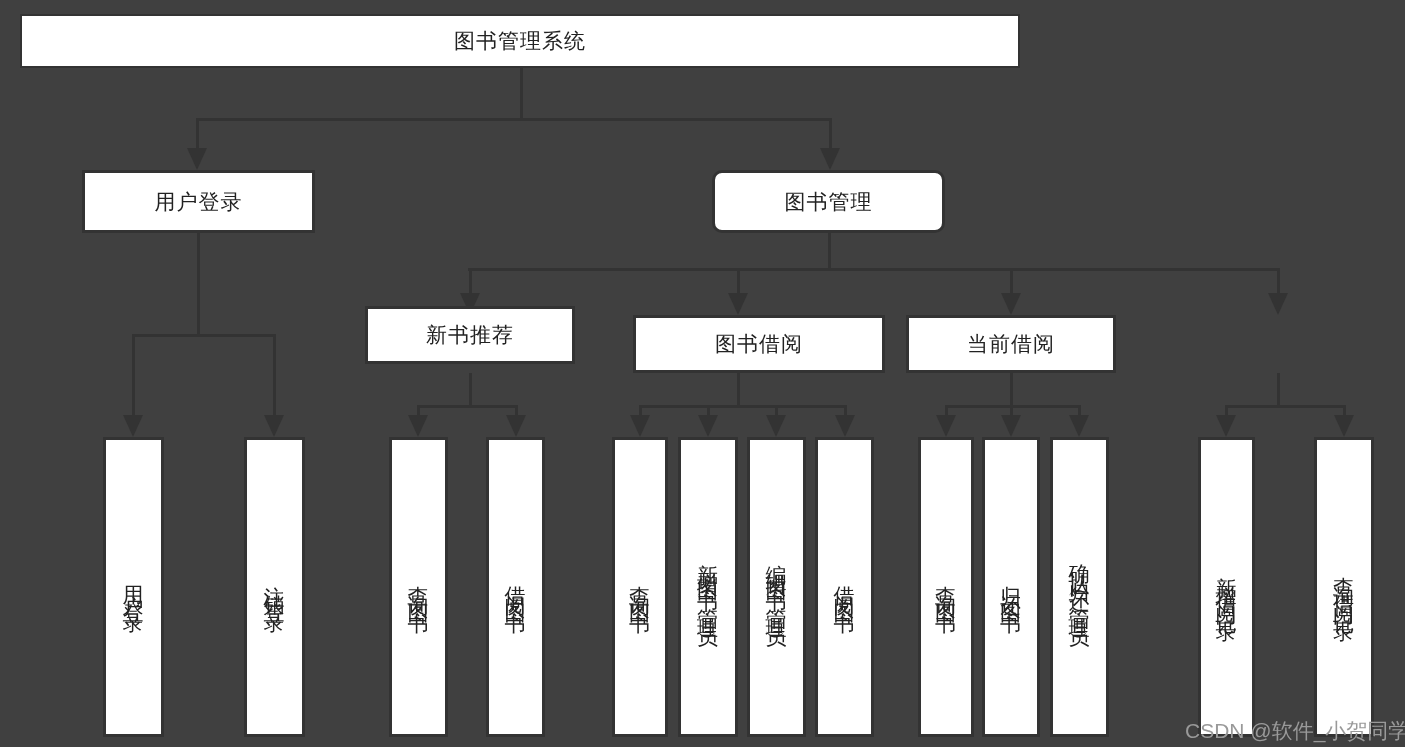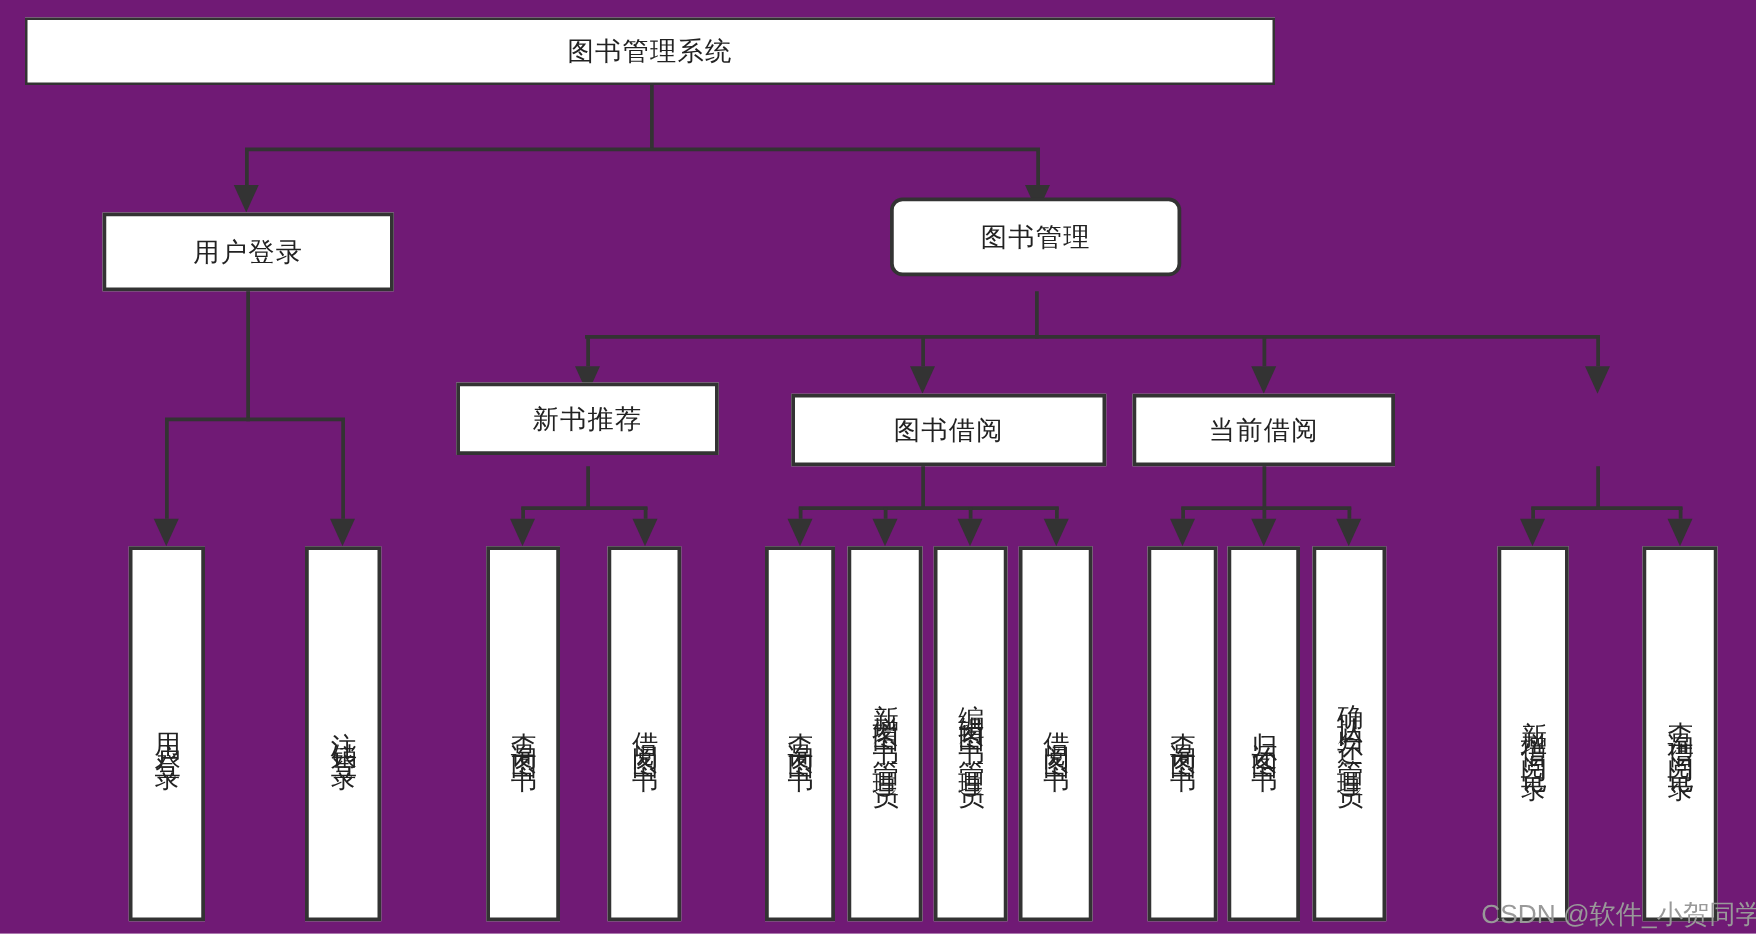--- a/index.html
+++ b/index.html
@@ -1,19 +1,19 @@
 <!DOCTYPE html>
 <html><head>
 <meta charset="utf-8">
 <style>
   html, body { margin:0; padding:0; background:#ffffff; }
   .canvas {
     position:relative;
     width:1405px; height:747px;
-    background:#701a75;
+    background:#404040;
     font-family:"Liberation Sans","DejaVu Sans",sans-serif;
     overflow:hidden;
   }
   .node {
     position:absolute;
     box-sizing:border-box;
     background:#ffffff;
     border:3px solid #333333;
     color:#222222;
     display:flex;
@@ -68,21 +68,21 @@
   <div class="arrow" style="left:187px;top:120px;height:50px;">
       <div class="shaft"></div>
       <div class="head"></div>
     </div>
   <div class="arrow" style="left:820px;top:120px;height:50px;">
       <div class="shaft"></div>
       <div class="head"></div>
     </div>
 
   <div class="node" style="left:82px;top:170px;width:233px;height:63px;">用户登录</div>
-  <div class="node" style="left:712px;top:158px;width:233px;height:63px;border-radius:10px;">图书管理</div>
+  <div class="node" style="left:712px;top:170px;width:233px;height:63px;border-radius:10px;">图书管理</div>
 
   <div class="vline" style="left:197px;top:233px;height:104px;"></div>
   <div class="hline" style="left:132px;top:334px;width:144px;"></div>
   <div class="arrow" style="left:123px;top:336px;height:101px;">
       <div class="shaft"></div>
       <div class="head"></div>
     </div>
   <div class="arrow" style="left:264px;top:336px;height:101px;">
       <div class="shaft"></div>
       <div class="head"></div>

